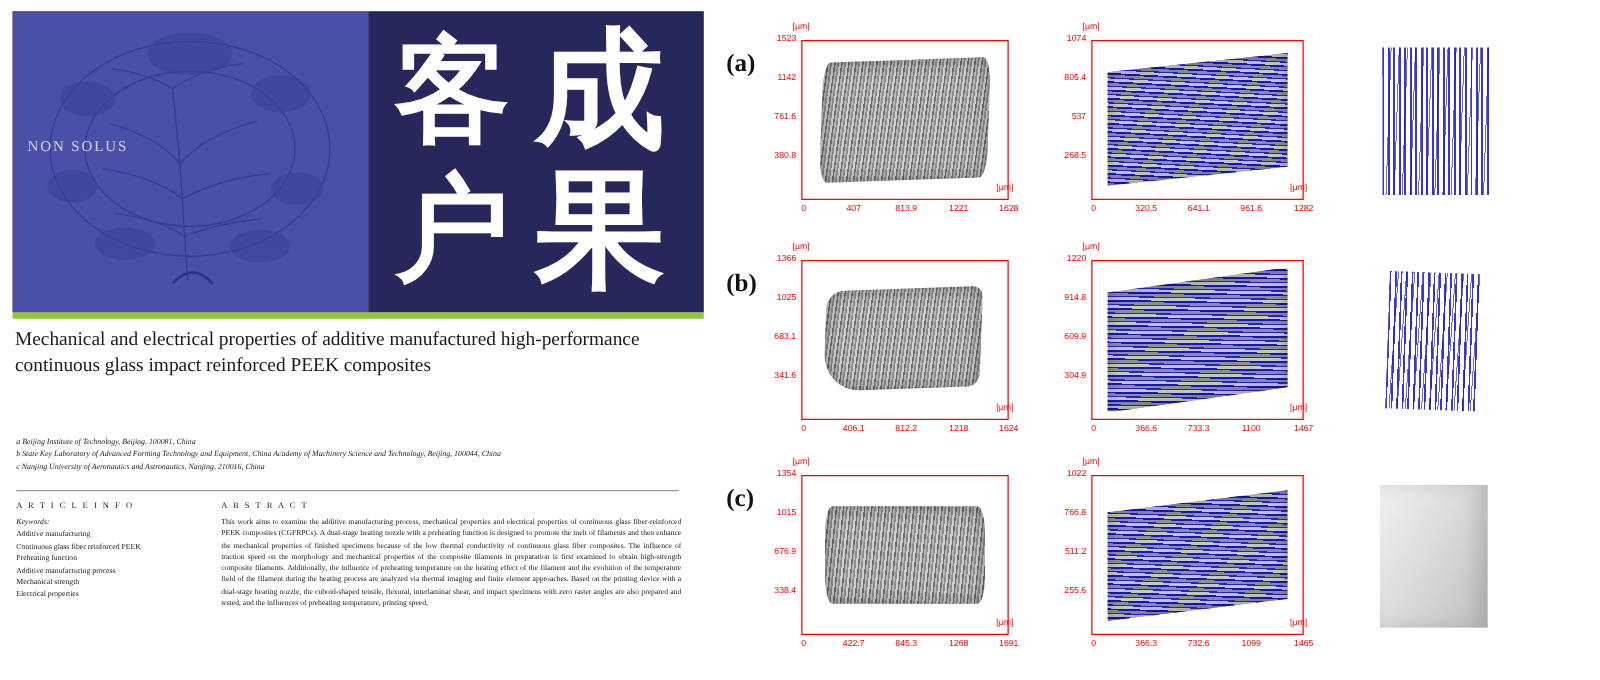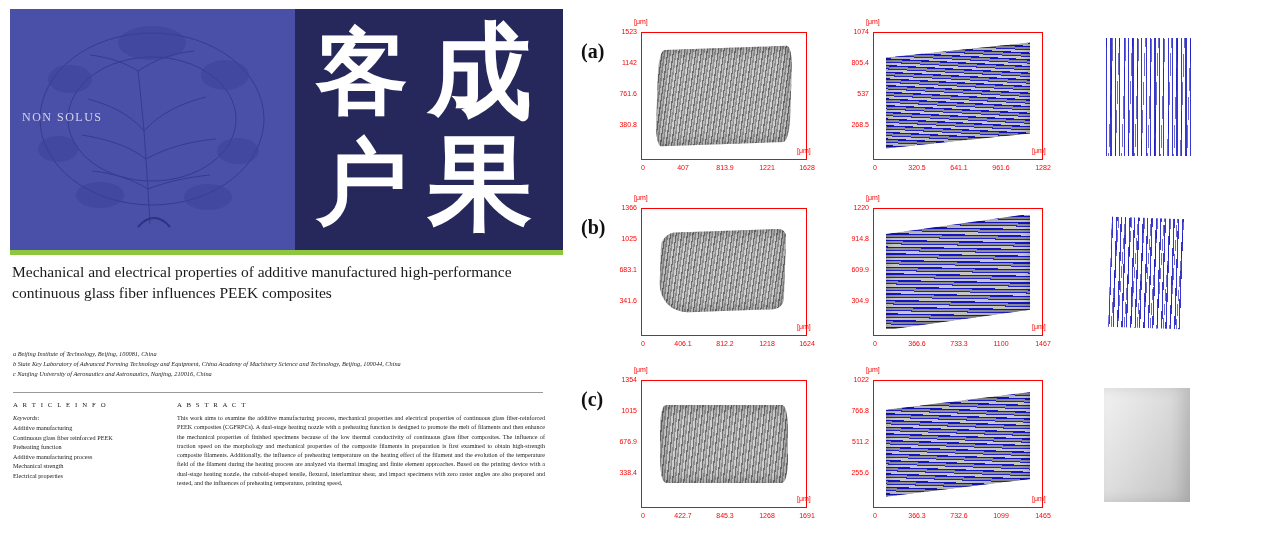--- a/index.html
+++ b/index.html
@@ -304,21 +304,21 @@
       </div>
       <div class="cover-right-band"></div>
       <div class="cjk c1">客</div>
       <div class="cjk c2">成</div>
       <div class="cjk c3">户</div>
       <div class="cjk c4">果</div>
     </div>
 
     <div class="green-rule"></div>
 
-    <div class="title">Mechanical and electrical properties of additive manufactured high-performance continuous glass fiber influences PEEK composites</div>
+    <div class="title">Mechanical and electrical properties of additive manufactured high-performance continuous glass impact reinforced PEEK composites</div>
 
 
     <div class="affil">
       <div>a Beijing Institute of Technology, Beijing, 100081, China</div>
       <div>b State Key Laboratory of Advanced Forming Technology and Equipment, China Academy of Machinery Science and Technology, Beijing, 100044, China</div>
       <div>c Nanjing University of Aeronautics and Astronautics, Nanjing, 210016, China</div>
     </div>
 
     <div class="hrule r1"></div>
 

